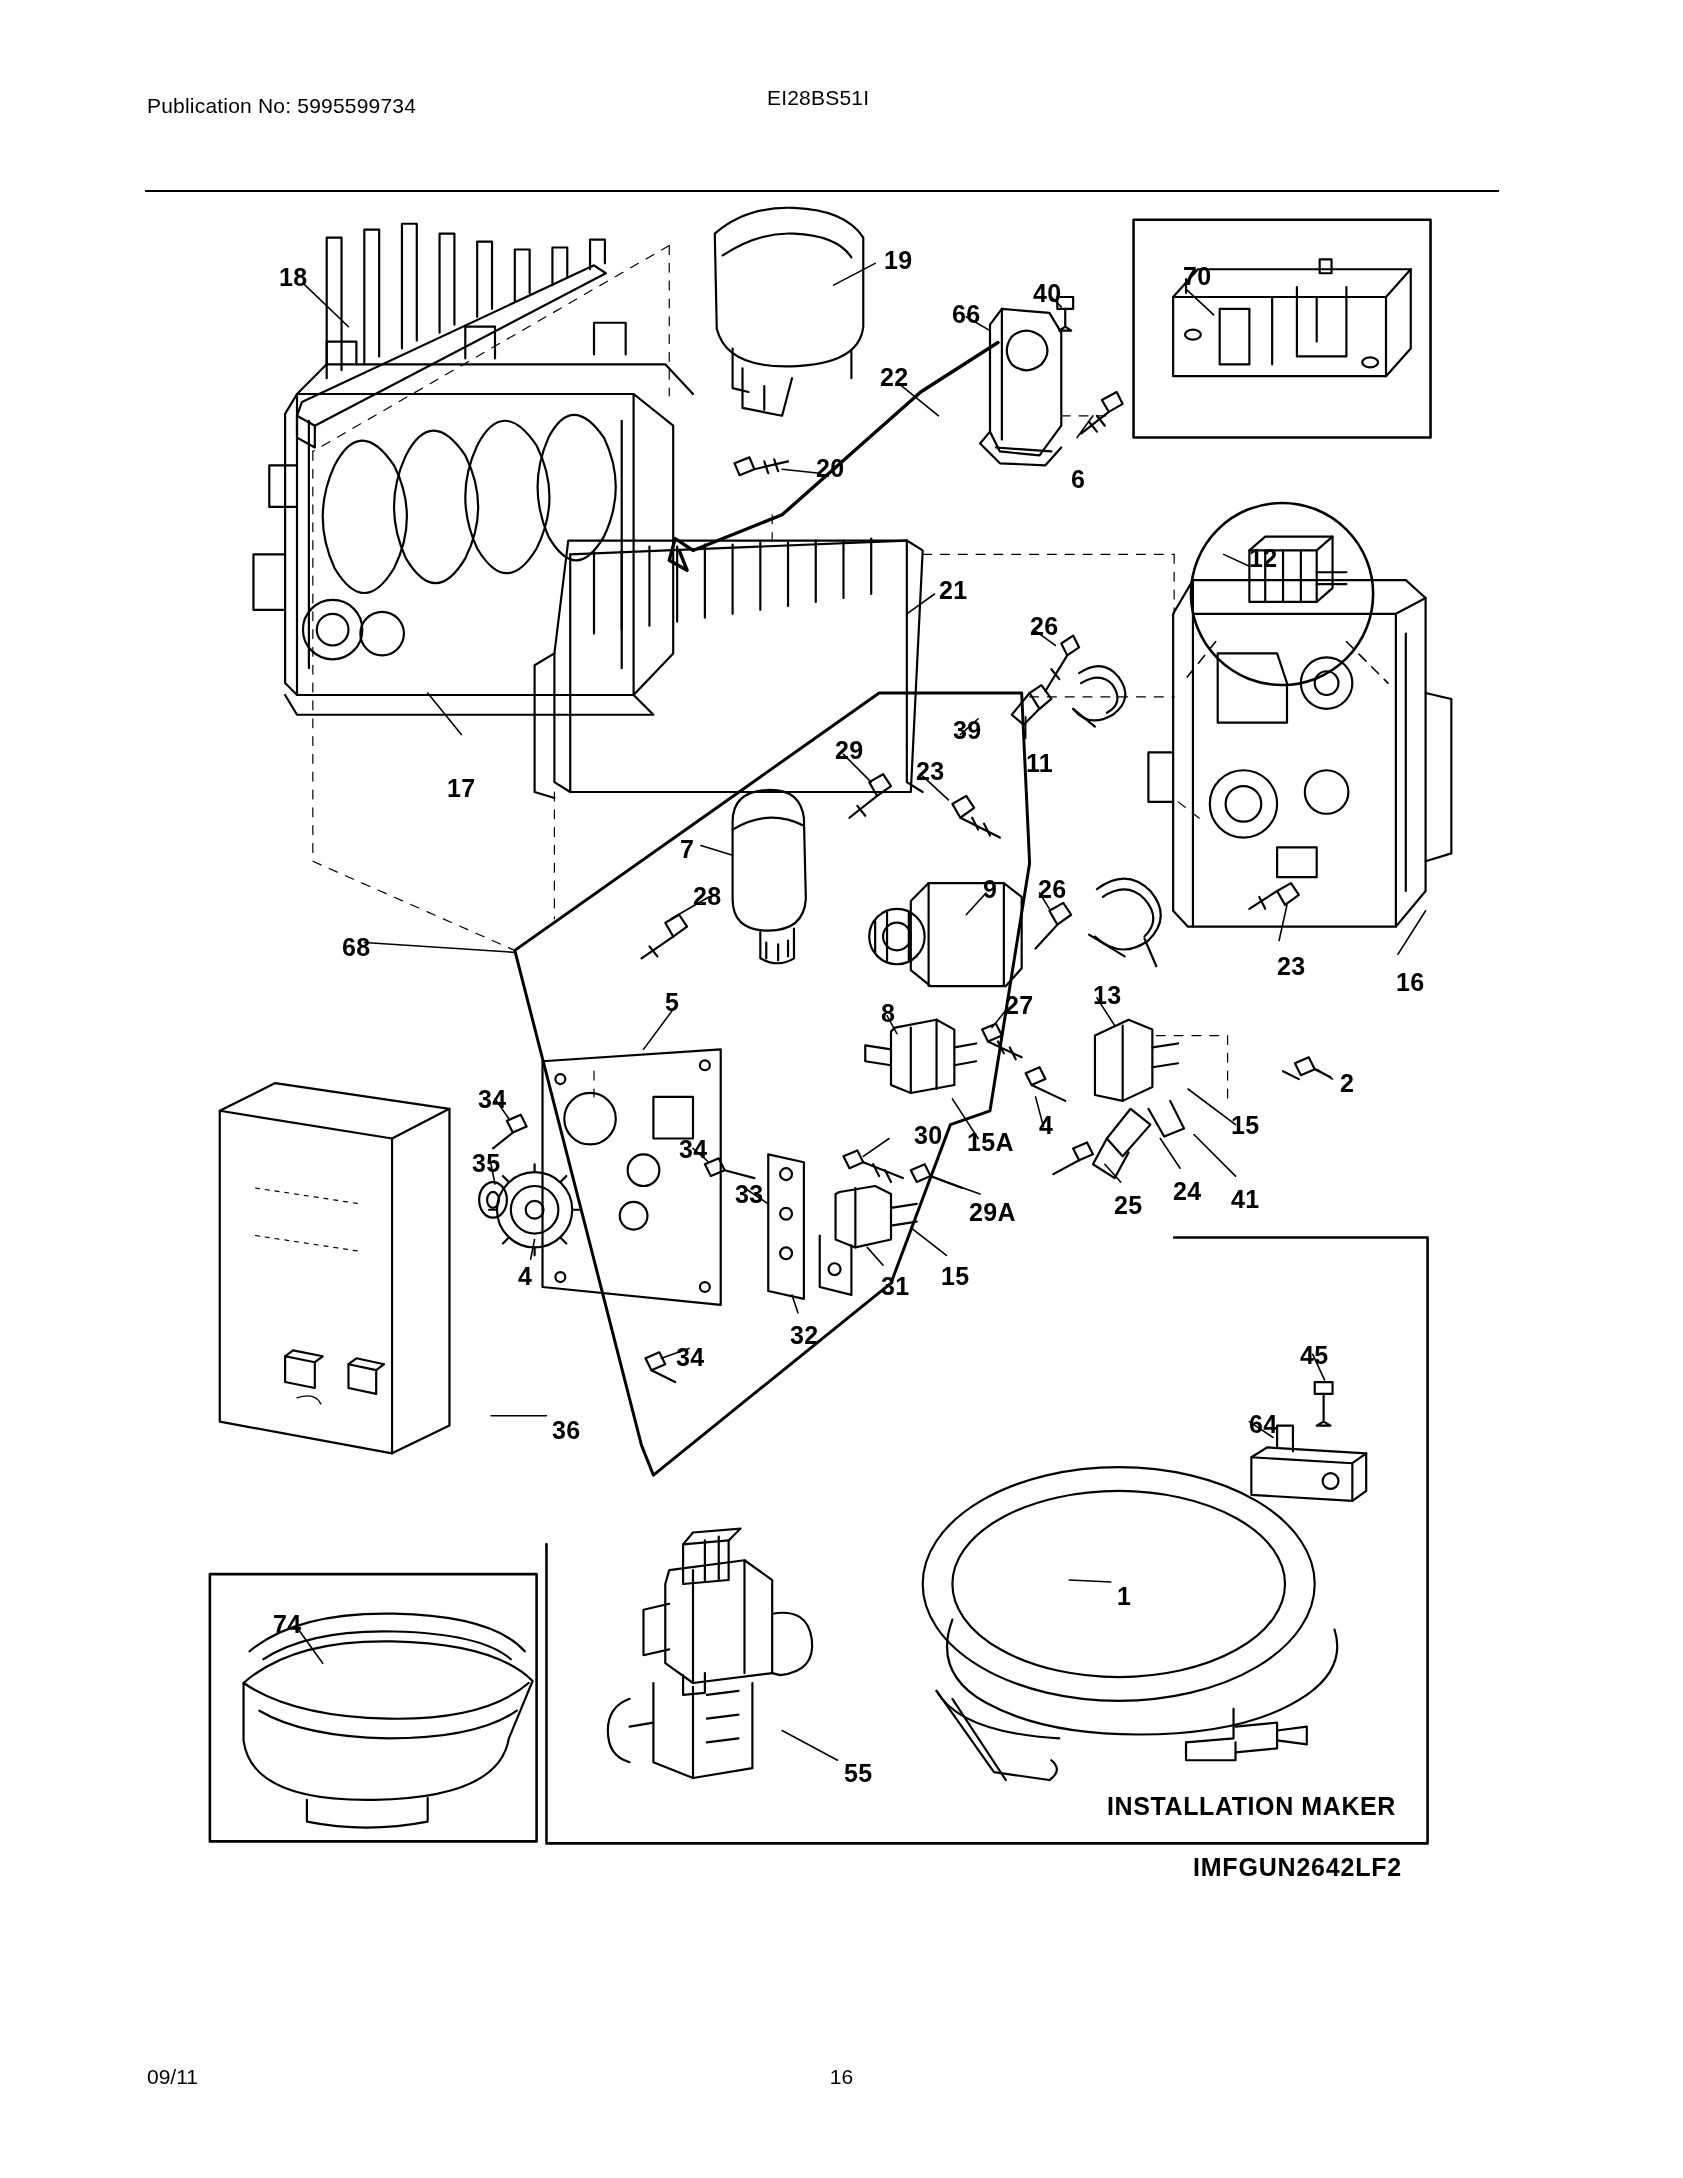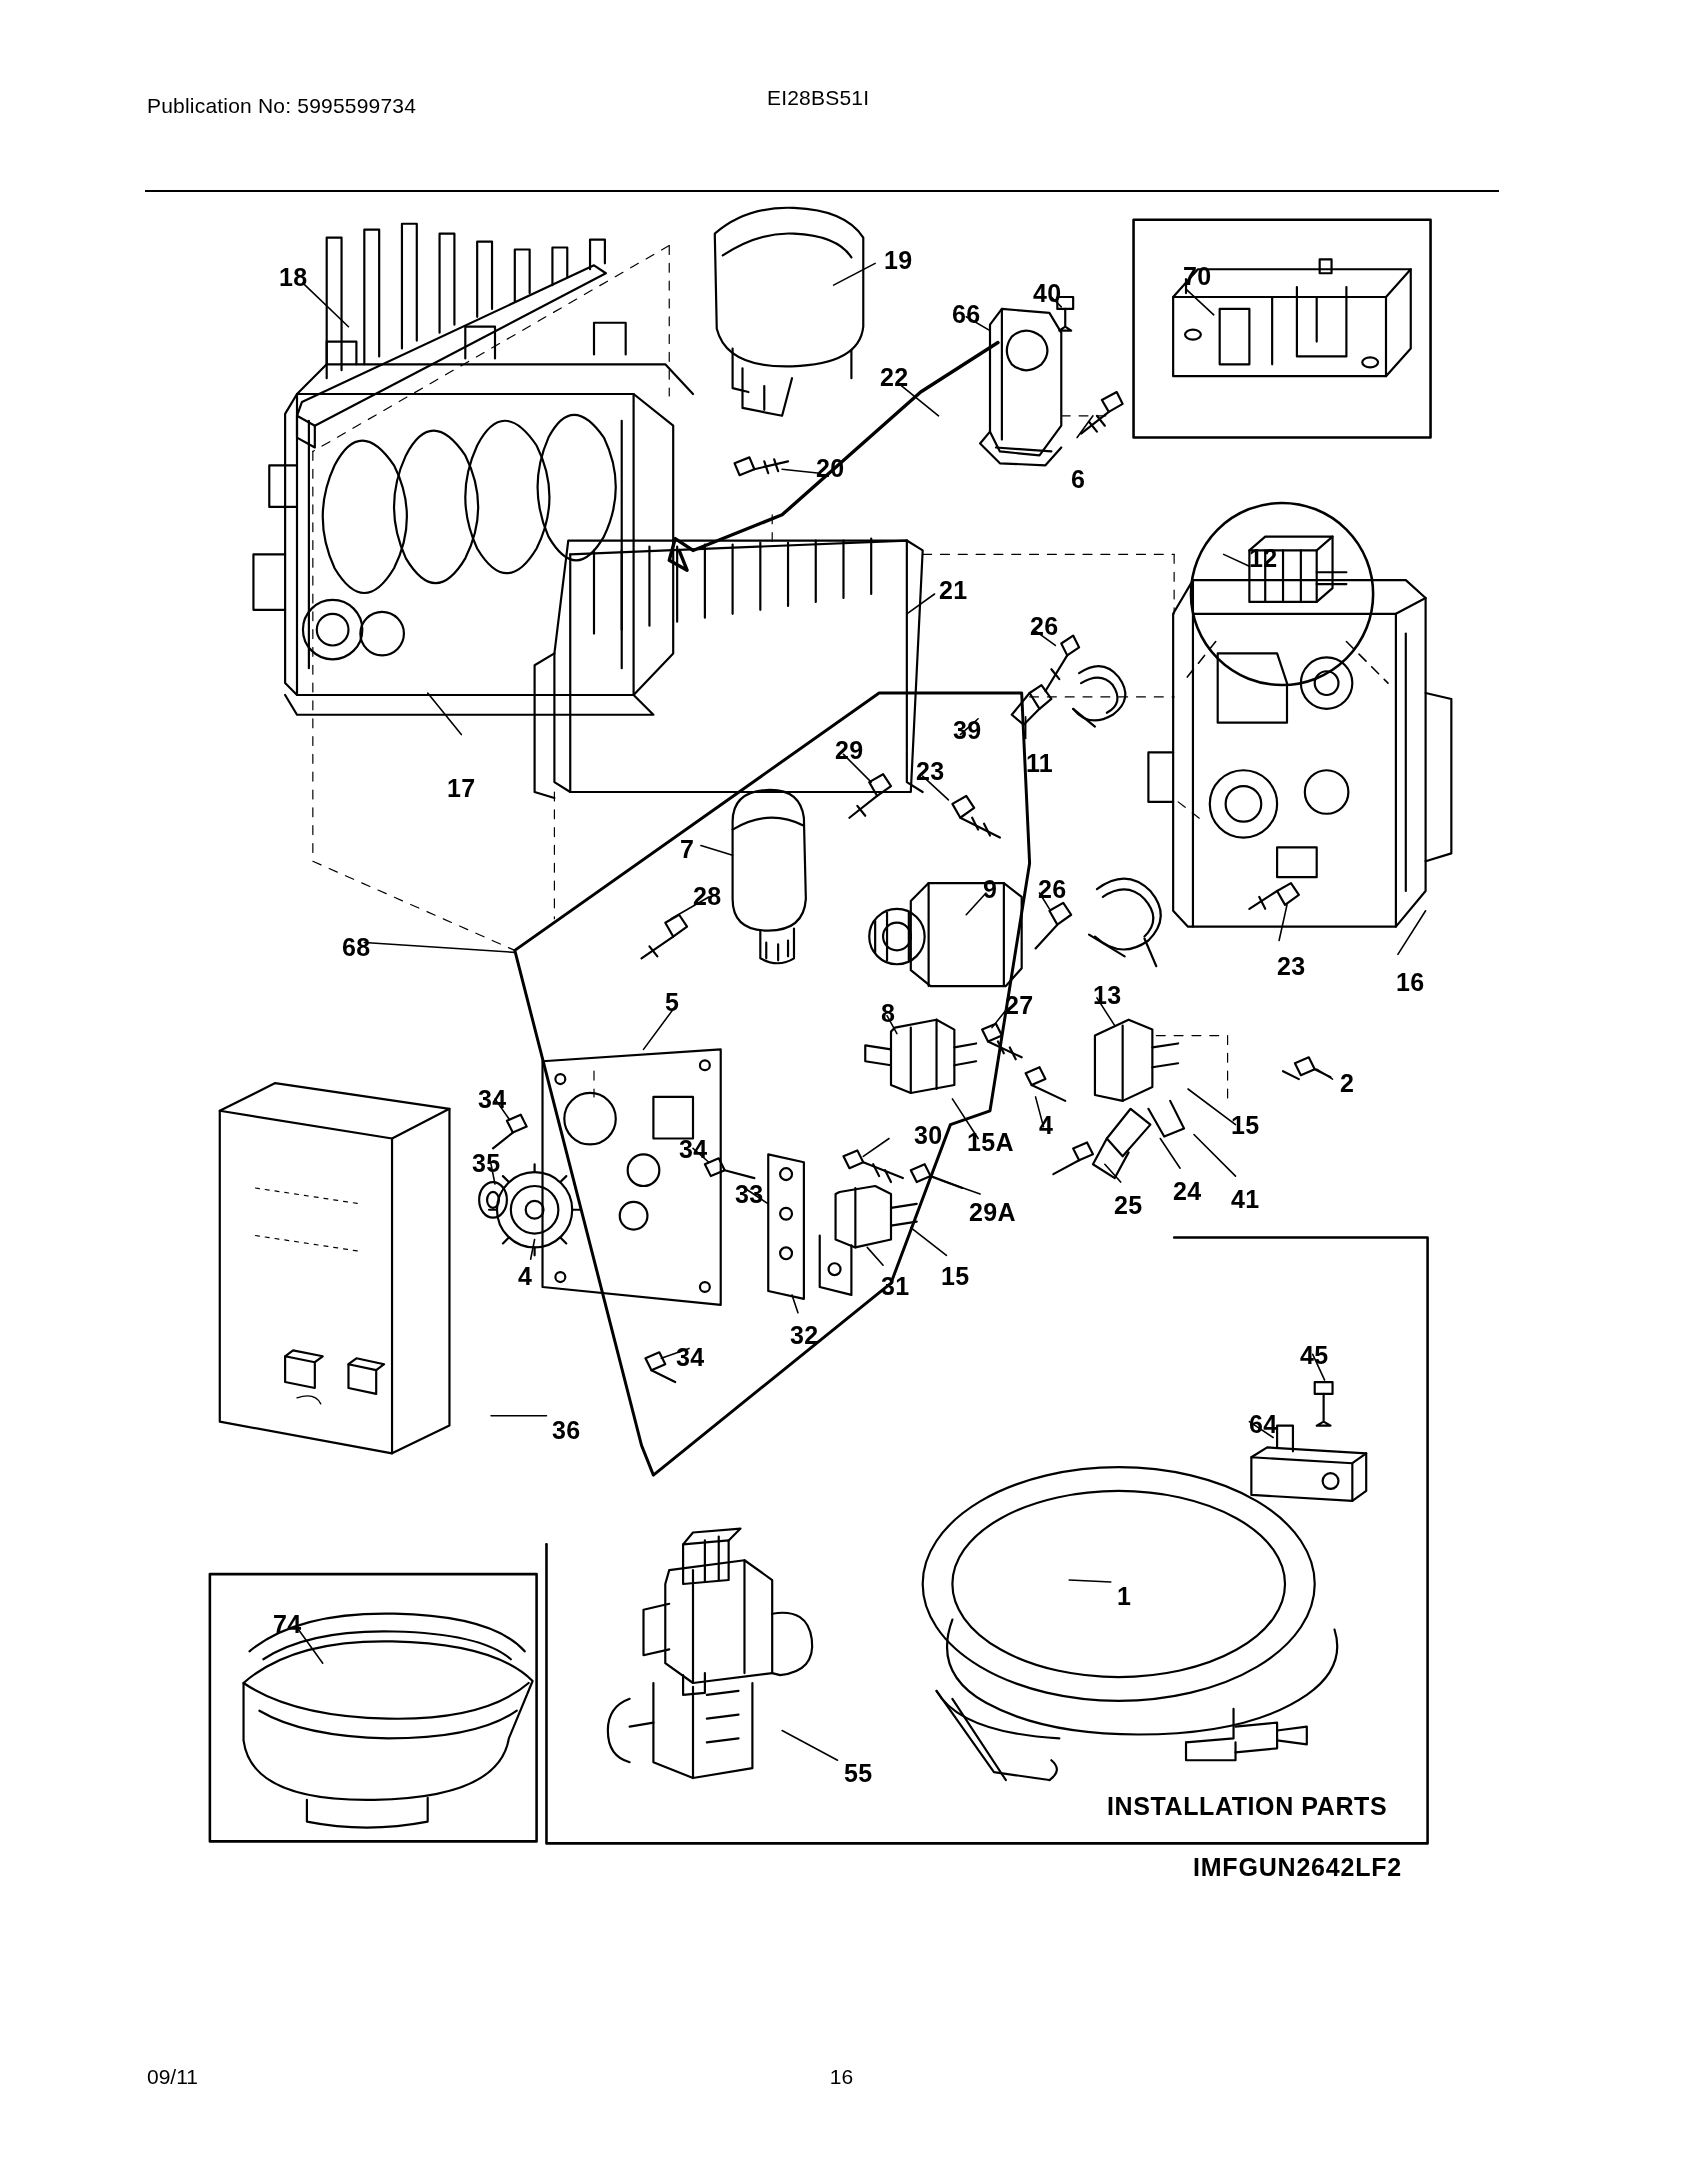--- a/index.html
+++ b/index.html
@@ -525,20 +525,20 @@
   <div class="cal" style="left:941px; top:1264px;">15</div>
   <div class="cal" style="left:790px; top:1323px;">32</div>
   <div class="cal" style="left:676px; top:1345px;">34</div>
   <div class="cal" style="left:1300px; top:1343px;">45</div>
   <div class="cal" style="left:1233px; top:1412px;margin-left:16px;">64</div>
   <div class="cal" style="left:552px; top:1418px;">36</div>
   <div class="cal" style="left:1117px; top:1584px;">1</div>
   <div class="cal" style="left:273px; top:1612px;">74</div>
   <div class="cal" style="left:844px; top:1761px;">55</div>
 
-  <div class="lbl-install">INSTALLATION PARTS</div>
+  <div class="lbl-install">INSTALLATION MAKER</div>
   <div class="lbl-code">IMFGUN2642LF2</div>
 
   <div class="ftr-date">09/11</div>
   <div class="ftr-page">16</div>
 
 </div>
 
 
 </body></html>

